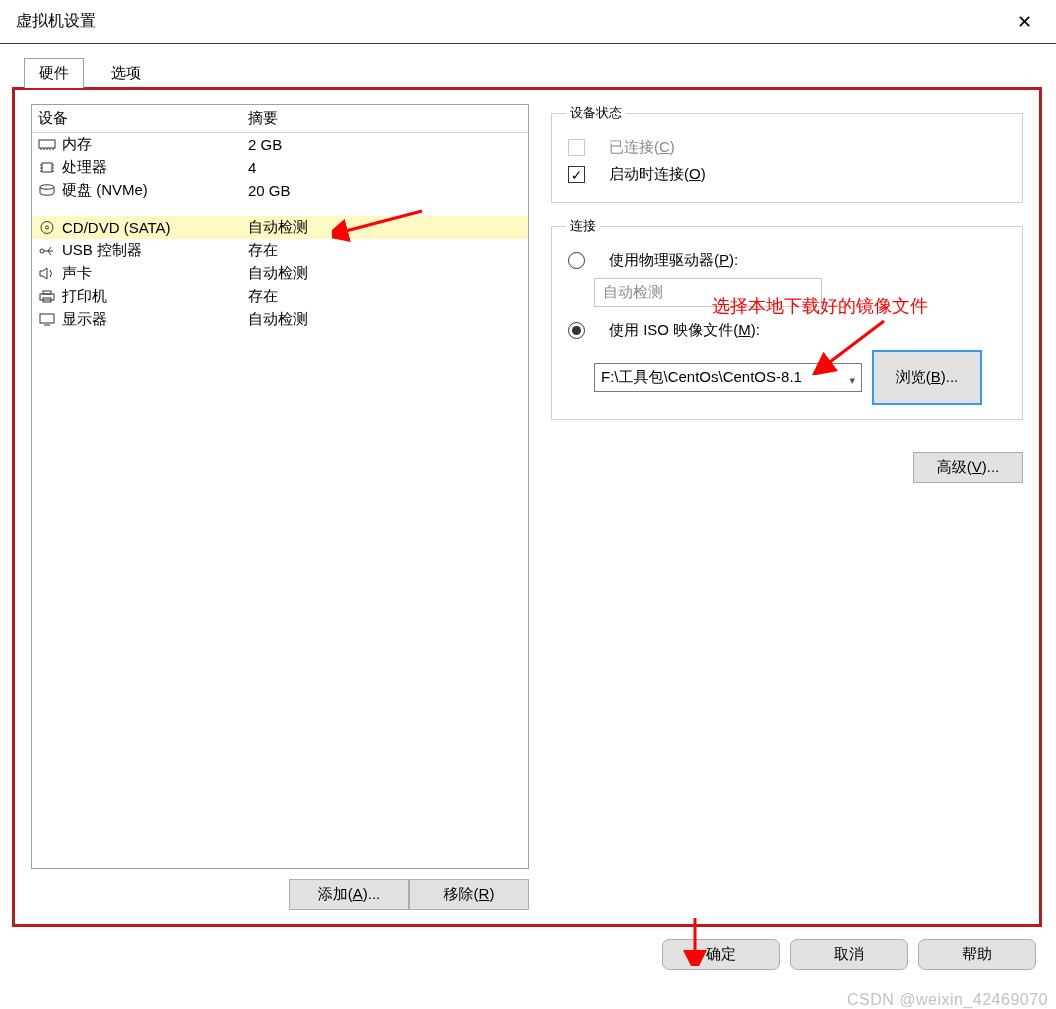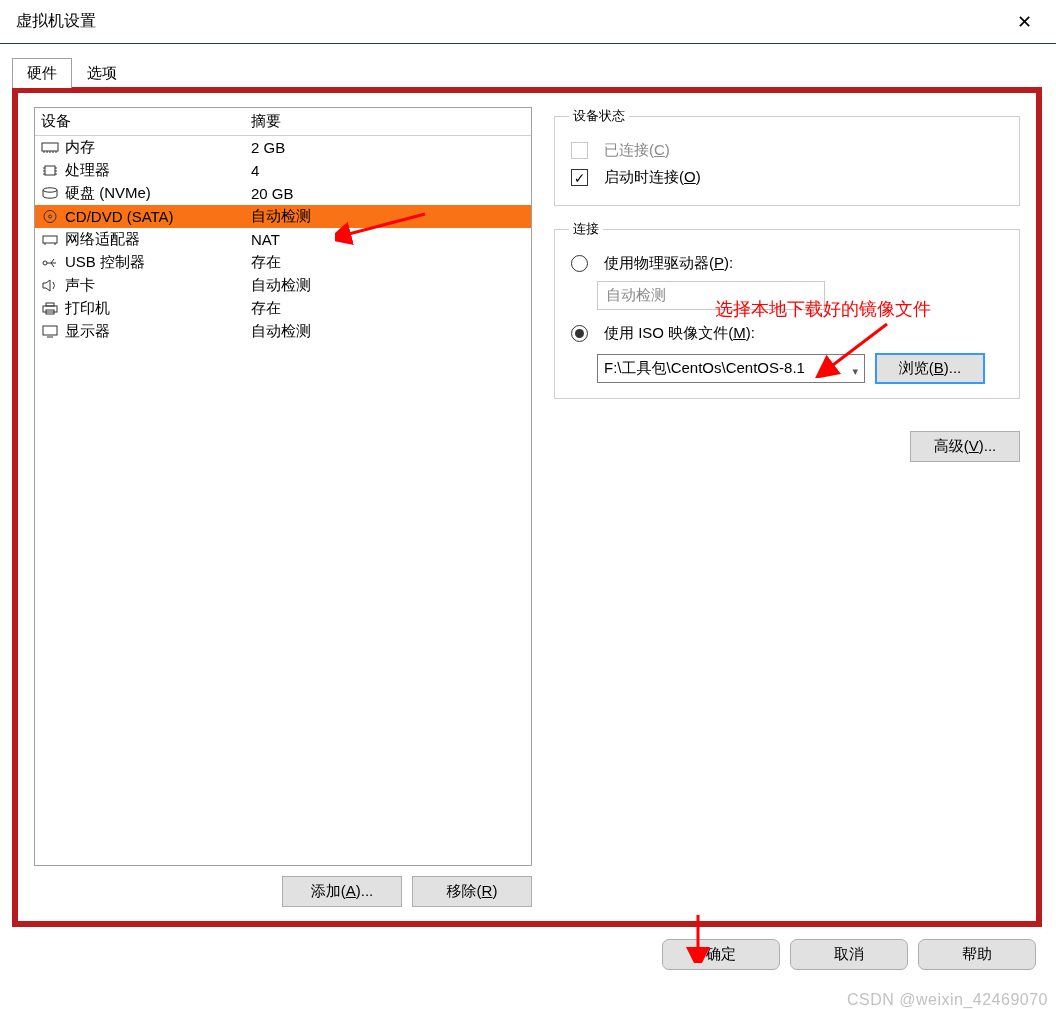--- a/index.html
+++ b/index.html
@@ -33,27 +33,28 @@
     display: flex;
     position: relative;
     z-index: 2;
     margin-bottom: -1px;
   }
   .tab {
     padding: 5px 14px;
     border: 1px solid transparent;
     border-bottom: none;
     font-size: 15px;
+    margin-left: 12px;
   }
   .tab.active {
     border-color: #a0a0a0;
     background: #fff;
   }
   .tab-body {
-    border: 6px solid #b91c1c;
+    border: 3px solid #b91c1c;
     padding: 14px 16px 14px 16px;
     min-height: 840px;
     display: flex;
     gap: 22px;
     position: relative;
     z-index: 1;
   }
   .left-col { width: 498px; display:flex; flex-direction:column; }
   .right-col { flex: 1; display:flex; flex-direction:column; }
   .device-list {
@@ -69,55 +70,54 @@
     border-bottom: 1px solid #d0d0d0;
   }
   .dev-header .col1 { width: 210px; }
   .dev-rows { flex:1; }
   .dev-row {
     display: flex;
     align-items: center;
     padding: 2px 6px;
     cursor: default;
   }
-  .dev-row.selected { background: #f97316; }
+  .dev-row.selected { background: #fef9c3; margin-top: 14px; }
   .dev-row .c1 { width: 210px; display:flex; align-items:center; gap:6px;}
   .dev-row .c2 { flex:1; }
   .ico {
     width: 18px; height: 15px;
     display: inline-flex;
     flex: 0 0 18px;
   }
   .ico svg { width:18px; height:15px; }
   .left-btns {
     margin-top: 10px;
     display: flex;
     justify-content: flex-end;
-    gap: 10px;
   }
   .btn {
     border: 1px solid #adadad;
     background: #e1e1e1;
     padding: 5px 0;
     min-width: 120px;
     text-align: center;
     cursor: default;
     font-size: 15px;
   }
-  .btn.highlight { border: 2px solid #3399ff; padding:4px 0; }
+  .btn.highlight { border: 2px solid #3399ff; padding:16px 0; }
   fieldset {
     border: 1px solid #cfcfcf;
     margin: 0 0 14px 0;
     padding: 12px 14px 14px 14px;
   }
   legend { padding: 0 4px; font-size:13px; }
   .chk, .rdo {
     display: flex;
     align-items: center;
-    gap: 16px;
+    gap: 24px;
     padding: 4px 2px;
   }
   .chk-box {
     width: 17px; height: 17px;
     border: 1px solid #333;
     display:inline-flex; align-items:center; justify-content:center;
     font-size: 14px;
     line-height: 1;
   }
   .chk-box.disabled { border-color:#c8c8c8; color:#c8c8c8; }
@@ -247,33 +247,20 @@
                 <svg viewBox="0 0 18 15">
                     <circle cx="9" cy="7.5" r="6" fill="none" stroke="#333"></circle>
                     <circle cx="9" cy="7.5" r="1.5" fill="none" stroke="#333"></circle>
                   </svg>
               </span>
               <span>CD/DVD (SATA)</span>
             </span>
             <span class="c2">自动检测</span>
           </div>
 
-          <div class="dev-row">
-            <span class="c1">
-              <span class="ico">
-                <svg viewBox="0 0 18 15">
-                    <rect x="2" y="4" width="14" height="7" fill="none" stroke="#333"></rect>
-                    <line x1="4" y1="11" x2="4" y2="13" stroke="#333"></line>
-                    <line x1="14" y1="11" x2="14" y2="13" stroke="#333"></line>
-                  </svg>
-              </span>
-              <span>网络适配器</span>
-            </span>
-            <span class="c2">NAT</span>
-          </div>
 
           <div class="dev-row">
             <span class="c1">
               <span class="ico">
                 <svg viewBox="0 0 18 15">
                     <circle cx="4" cy="8" r="2" fill="none" stroke="#333"></circle>
                     <line x1="6" y1="8" x2="15" y2="8" stroke="#333"></line>
                     <path d="M10 8 l3 -4" stroke="#333" fill="none"></path>
                     <path d="M10 8 l3 4" stroke="#333" fill="none"></path>
                   </svg>

